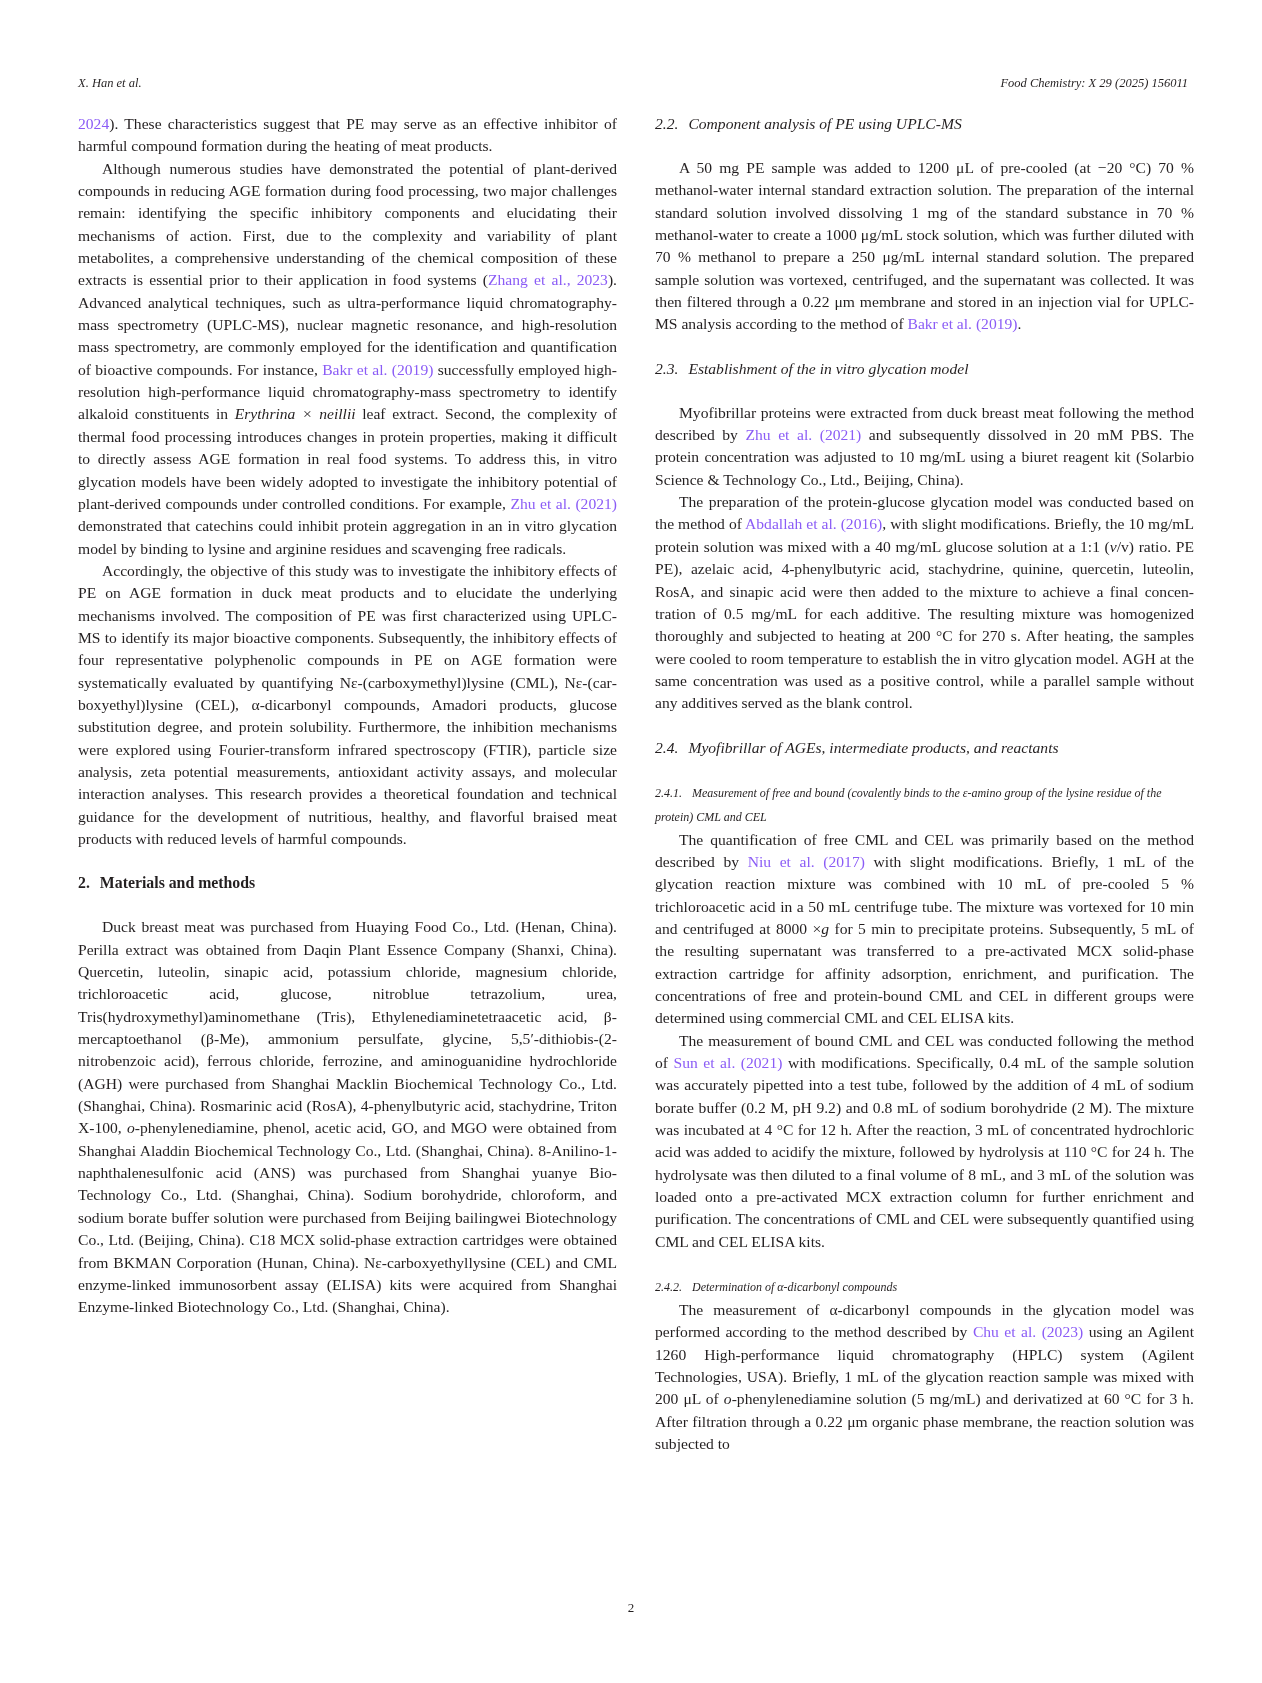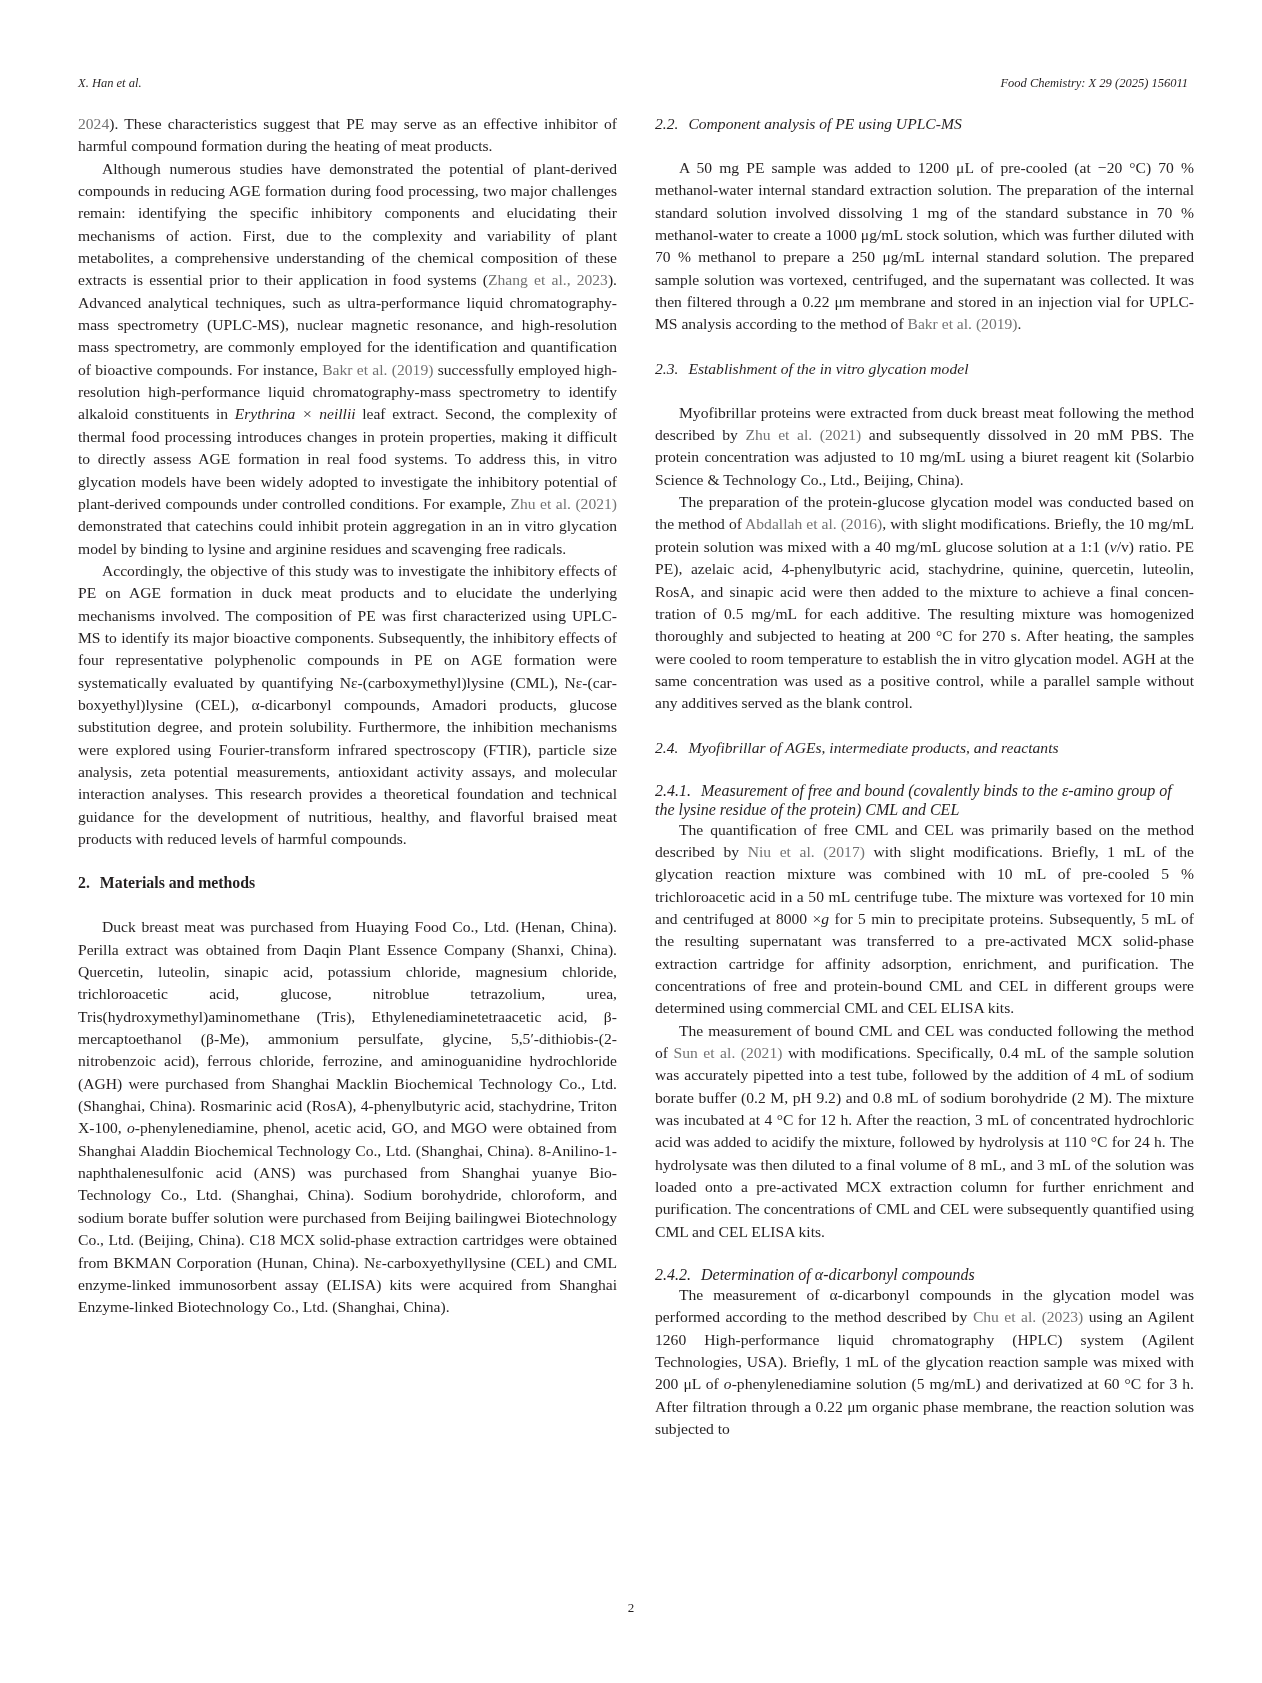--- a/index.html
+++ b/index.html
@@ -15,32 +15,32 @@
   .rh-right { right: 74px; }
   .col {
     position: absolute; top: 113px; width: 539px;
     font-size: 15.6px; line-height: 22.35px; text-align: justify;
     hyphens: manual;
   }
   .col-left { left: 78px; }
   .col-right { left: 647px; margin-left: 8px; }
   p { margin: 0; }
   p.indent { text-indent: 24px; font-family: Liberation Serif, serif; }
-  .cite { color: #737373; }
+  .cite { color: #8b5cf6; }
   h2.sec {
     font-size: 15.8px; font-weight: bold; margin: 22px 0 22px 0; line-height: 22px;
   }
   h3.sub {
     font-size: 15.6px; font-style: italic; font-weight: normal;
     margin: 0 0 22px 0; line-height: 22px;
   }
   h3.sub.spaced-top { margin-top: 22px; }
   h4.subsub {
-    font-size: 16px; font-style: italic; font-weight: normal;
-    margin: 0; line-height: 19px; text-align: left;
+    font-size: 12px; font-style: italic; font-weight: normal;
+    margin: 0; line-height: 24px; text-align: left;
   }
   h4.subsub.spaced-top { margin-top: 22px; }
   .num { margin-right: 10px; }
   .page-number {
     position: absolute; top: 1600px; left: 0; width: 1262px; text-align: center;
     font-size: 13px;
   }
   em { font-style: italic; }
 </style>
 </head>

